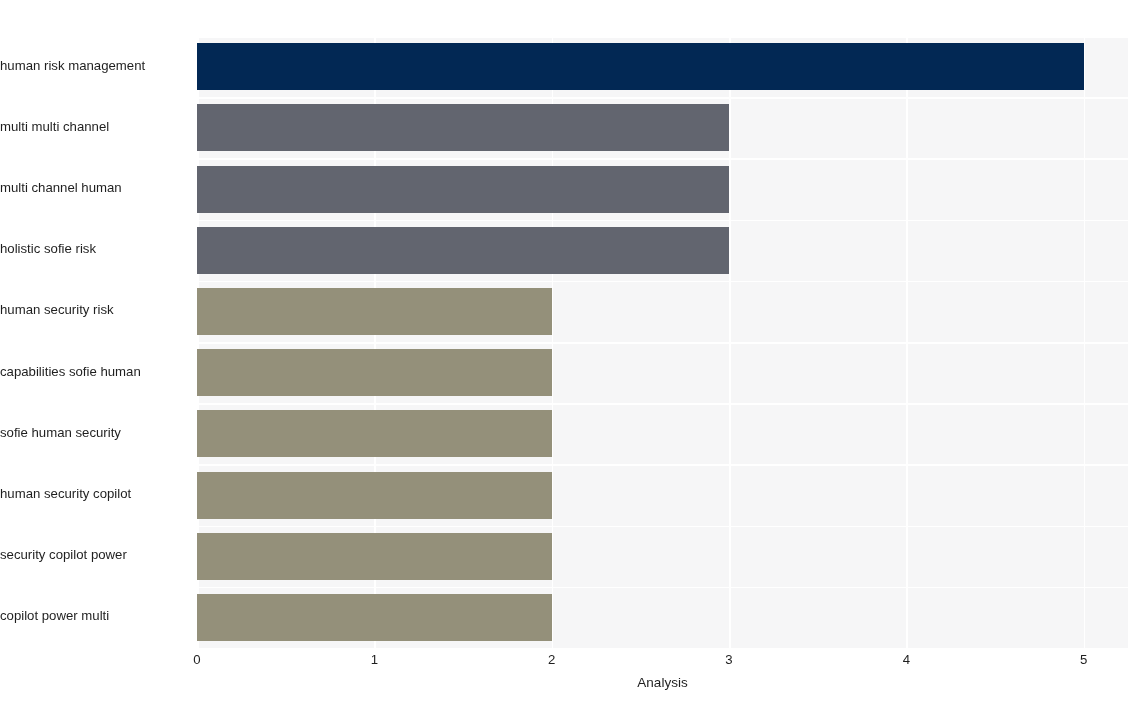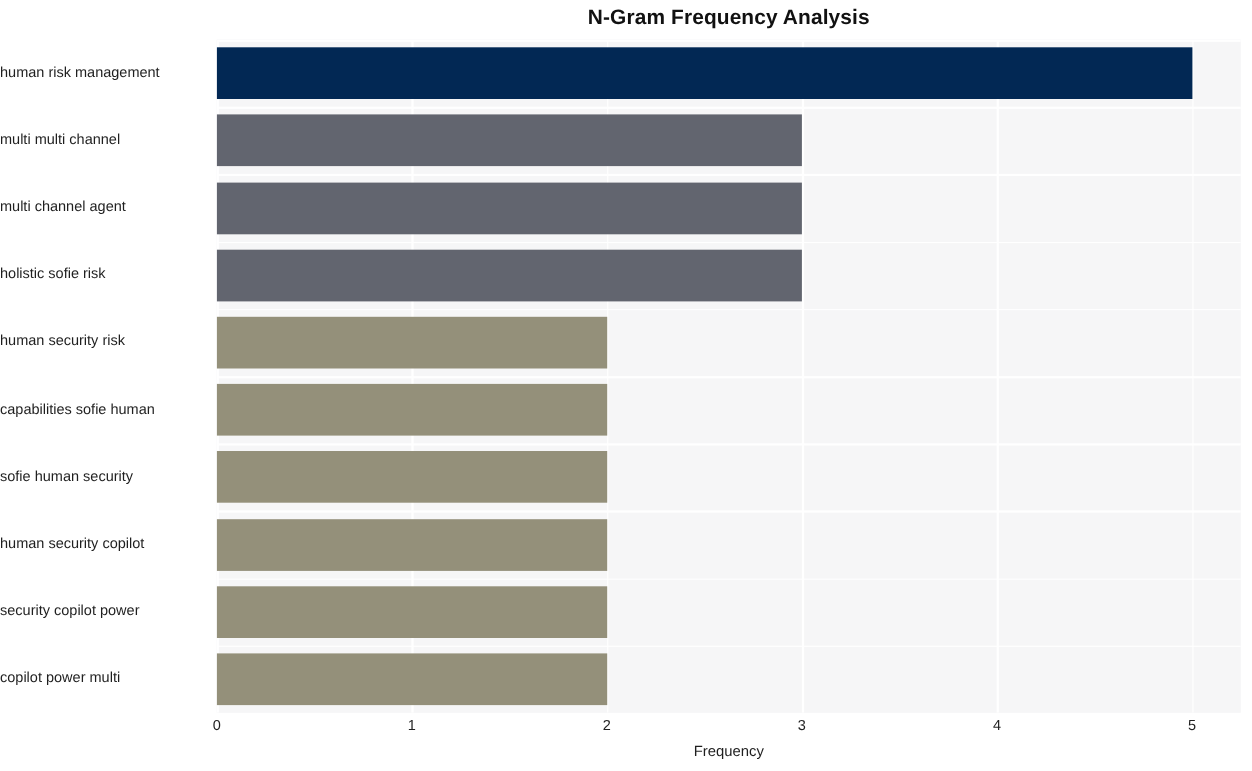--- a/index.html
+++ b/index.html
@@ -112,21 +112,20 @@
     text-align: center;
     font-size: 13.5px;
     color: #1f1f1f;
   }
 </style>
 </head>
 <body>
 
 <div id="figure">
 
-  <div id="chart-title">N-Gram Frequency Analysis</div>
 
   <div id="plot-area">
     <div id="gridlines">
         <div class="vgrid" style="left: 0px; background: rgb(255, 255, 255);"></div>
         <div class="vgrid" style="left: 177.333px; background: rgb(255, 255, 255);"></div>
         <div class="vgrid" style="left: 354.667px; background: rgb(255, 255, 255);"></div>
         <div class="vgrid" style="left: 532px; background: rgb(255, 255, 255);"></div>
         <div class="vgrid" style="left: 709.333px; background: rgb(255, 255, 255);"></div>
         <div class="vgrid" style="left: 886.667px; background: rgb(255, 255, 255);"></div>
         <div class="hgrid" style="top: 0px; background: rgb(255, 255, 255);"></div>
@@ -150,32 +149,32 @@
         <div class="bar" title="sofie human security: 2" style="left: 0px; width: 354.667px; top: 374.3px; height: 47px; background: rgb(148, 144, 122);"></div>
         <div class="bar" title="human security copilot: 2" style="left: 0px; width: 354.667px; top: 435.5px; height: 47px; background: rgb(148, 144, 122);"></div>
         <div class="bar" title="security copilot power: 2" style="left: 0px; width: 354.667px; top: 496.7px; height: 47px; background: rgb(148, 144, 122);"></div>
         <div class="bar" title="copilot power multi: 2" style="left: 0px; width: 354.667px; top: 557.9px; height: 47px; background: rgb(148, 144, 122);"></div>
       </div>
   </div>
 
   <div id="y-axis">
       <div class="ytick" style="top: 21.6px;">human risk management</div>
       <div class="ytick" style="top: 82.8px;">multi multi channel</div>
-      <div class="ytick" style="top: 144px;">multi channel agent</div>
+      <div class="ytick" style="top: 144px;">multi channel human</div>
       <div class="ytick" style="top: 205.2px;">holistic sofie risk</div>
       <div class="ytick" style="top: 266.4px;">human security risk</div>
       <div class="ytick" style="top: 327.6px;">capabilities sofie human</div>
       <div class="ytick" style="top: 388.8px;">sofie human security</div>
       <div class="ytick" style="top: 450px; margin-left: 18px;">human security copilot</div>
       <div class="ytick" style="top: 511.2px;">security copilot power</div>
       <div class="ytick" style="top: 572.4px; margin-left: 46px;">copilot power multi</div>
     </div>
 
   <div id="x-axis">
-    <div id="x-axis-label">Frequency</div>
+    <div id="x-axis-label">Analysis</div>
   <div class="xtick" style="left: 197px;">0</div>
       <div class="xtick" style="left: 374.333px;">1</div>
       <div class="xtick" style="left: 551.667px;">2</div>
       <div class="xtick" style="left: 729px;">3</div>
       <div class="xtick" style="left: 906.333px;">4</div>
       <div class="xtick" style="left: 1083.67px;">5</div>
     </div>
 
 </div>
 

